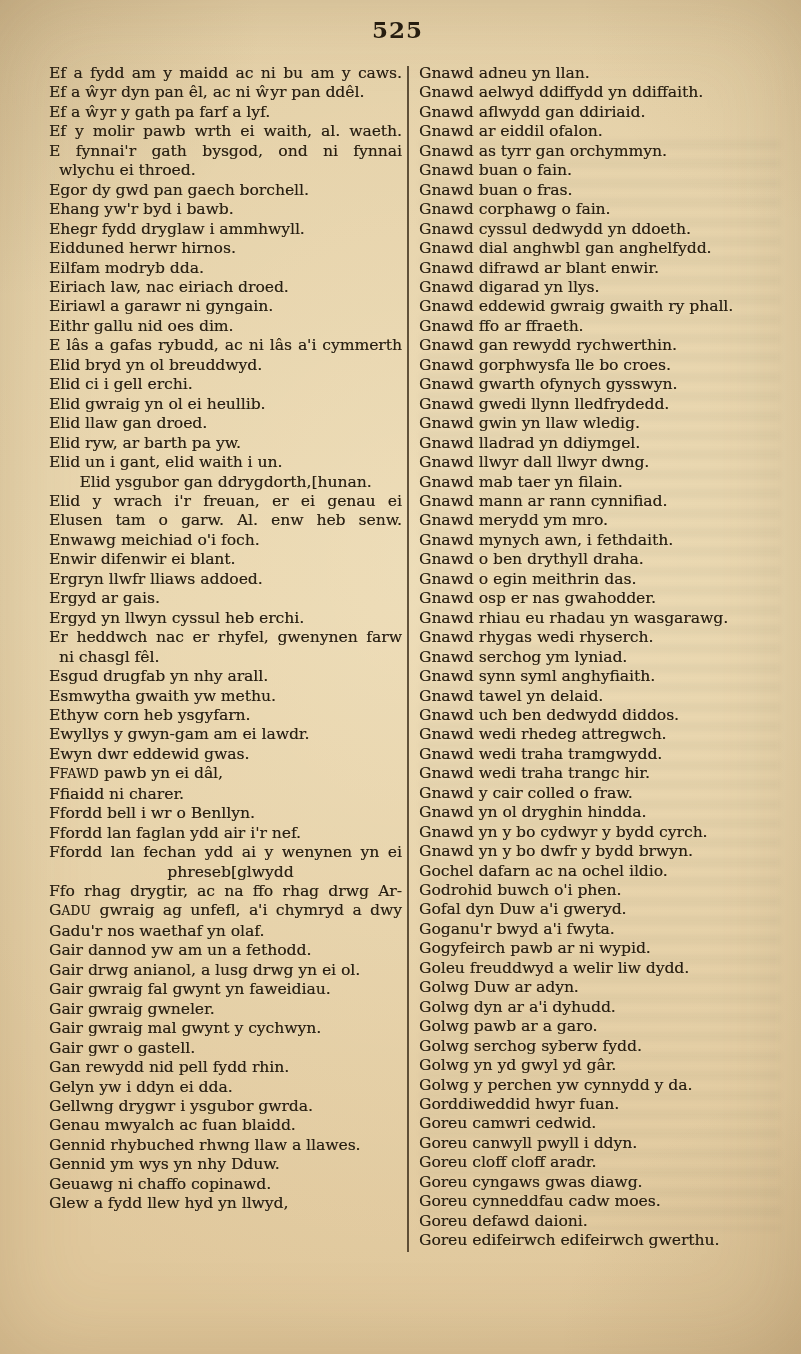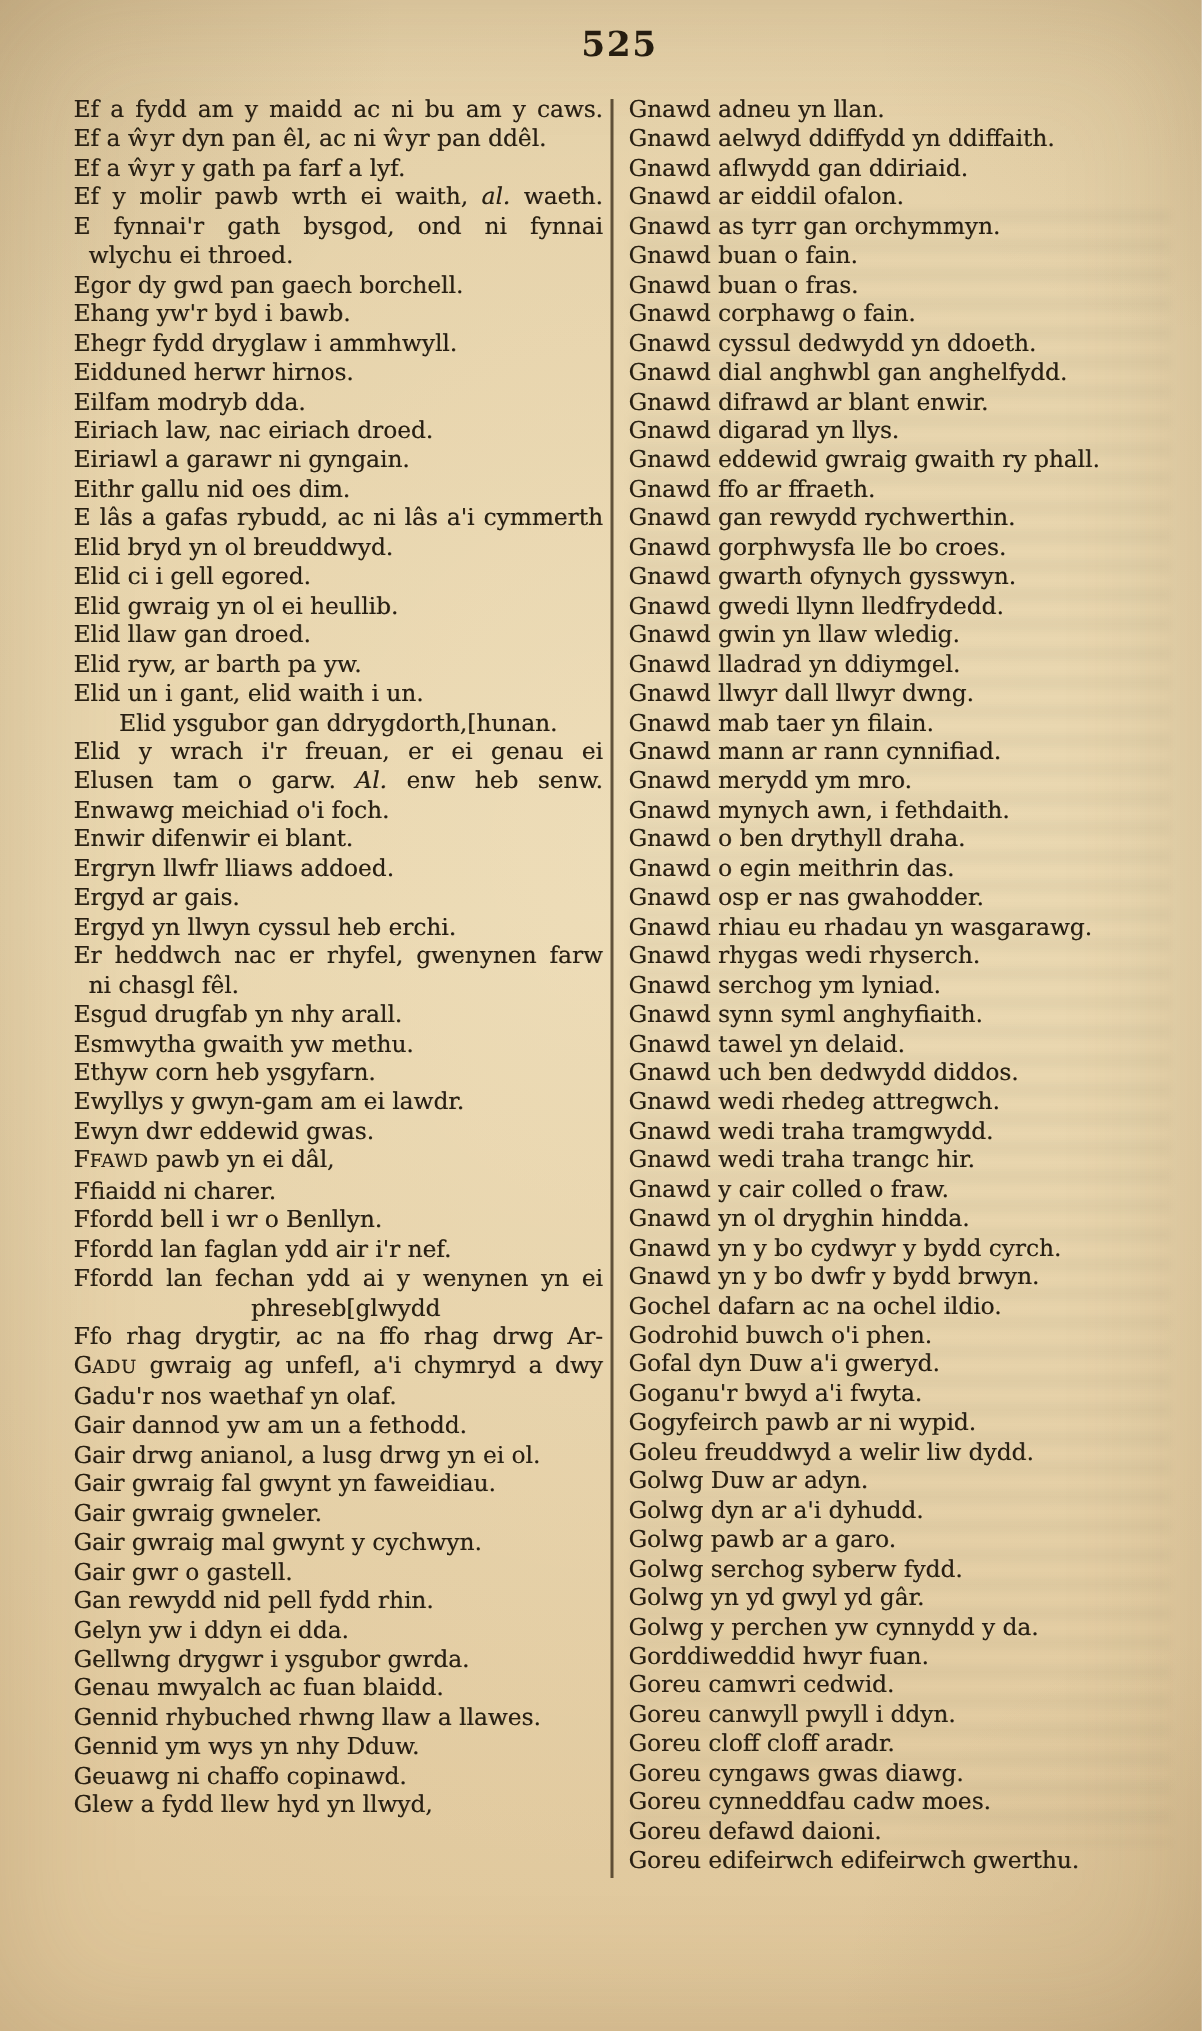--- a/index.html
+++ b/index.html
@@ -35,21 +35,21 @@
       rgba(105,112,92,0.05) 0px, rgba(105,112,92,0.05) 9px,
       rgba(0,0,0,0) 9px, rgba(0,0,0,0) 19.4px);
     filter: blur(2px);
     pointer-events: none;
   }
   .pagenum {
     position: absolute;
     top: 16px;
     left: 372px;
     width: 82px;
-    text-align: center;
+    text-align: left;
     font-size: 23px;
     font-weight: bold;
     letter-spacing: 1px;
     color: #261d10;
   }
   .col {
     position: absolute;
     top: 64px;
     color: #281f12;
     font-size: 15.5px;
@@ -71,21 +71,21 @@
   .line.j {
     white-space: normal;
     text-align: justify;
     text-align-last: justify;
   }
   .line.split {
     display: flex;
     justify-content: center;
     white-space: nowrap;
   }
-  .i  { font-style: italic; }
+  .i  { }
   .sc { text-transform: uppercase; font-size: 0.78em; letter-spacing: 0.4px; }
 </style>
 </head>
 <body>
 
 <div class="page">
   <div class="pagenum">525</div>
   <div class="col col-left">
       <div class="line j">Ef a fydd am y maidd ac ni bu am y caws.</div>
       <div class="line">Ef a ŵyr dyn pan êl, ac ni ŵyr pan ddêl.</div>
@@ -96,21 +96,21 @@
       <div class="line">Egor dy gwd pan gaech borchell.</div>
       <div class="line">Ehang yw'r byd i bawb.</div>
       <div class="line">Ehegr fydd dryglaw i ammhwyll.</div>
       <div class="line">Eidduned herwr hirnos.</div>
       <div class="line">Eilfam modryb dda.</div>
       <div class="line">Eiriach law, nac eiriach droed.</div>
       <div class="line">Eiriawl a garawr ni gyngain.</div>
       <div class="line">Eithr gallu nid oes dim.</div>
       <div class="line j">E lâs a gafas rybudd, ac ni lâs a'i cymmerth</div>
       <div class="line">Elid bryd yn ol breuddwyd.</div>
-      <div class="line">Elid ci i gell egored.</div>
+      <div class="line">Elid ci i gell erchi.</div>
       <div class="line">Elid gwraig yn ol ei heullib.</div>
       <div class="line">Elid llaw gan droed.</div>
       <div class="line">Elid ryw, ar barth pa yw.</div>
       <div class="line">Elid un i gant, elid waith i un.</div>
       <div class="line split">
         <span>Elid ysgubor gan ddrygdorth,</span>
         <span>[hunan.</span>
       </div>
       <div class="line j">Elid y wrach i'r freuan, er ei genau ei</div>
       <div class="line j"><span>Elusen tam o garw. </span><span class="i">Al.</span><span> enw heb senw.</span></div>

